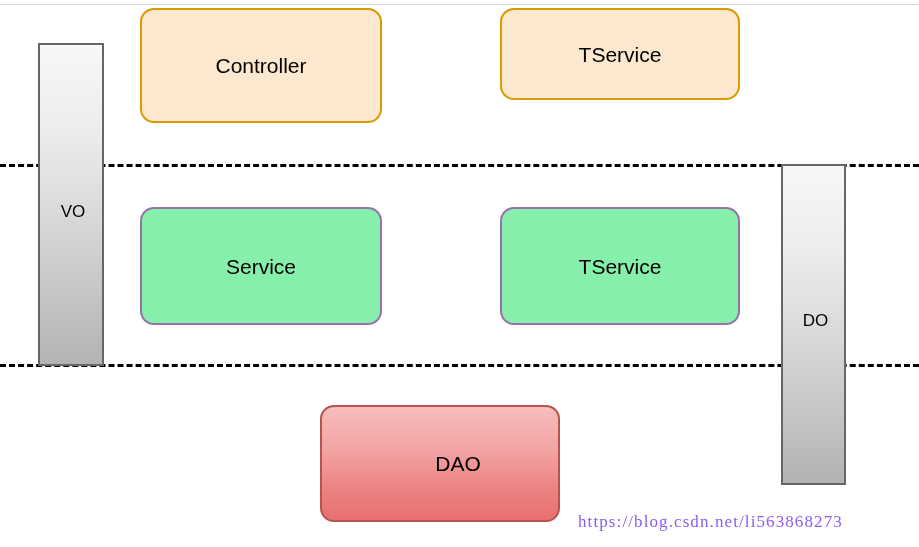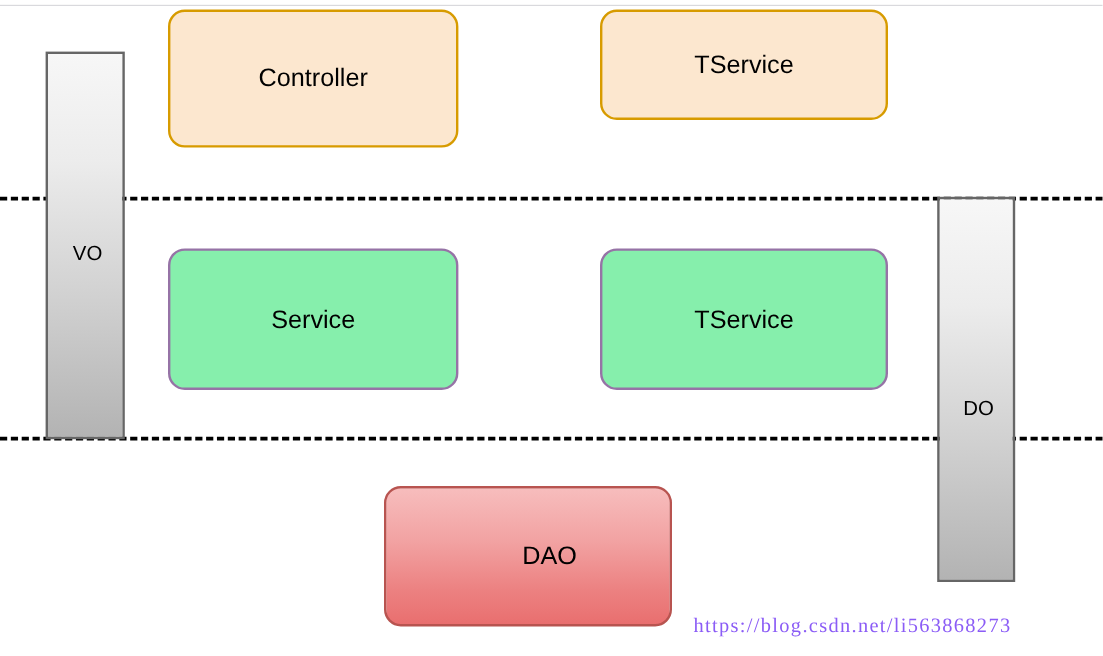--- a/index.html
+++ b/index.html
@@ -76,21 +76,20 @@
     top: 164px;
     width: 65px;
     height: 321px;
   }
   #bar-do .vbar-label {
     position: absolute;
     top: 146px;
     left: 0;
     width: 65px;
     text-align: center;
-    margin-top: 20px;
   }
 
   
   .node {
     position: absolute;
     box-sizing: border-box;
     border-radius: 14px;
     display: flex;
     align-items: center;
     justify-content: center;

